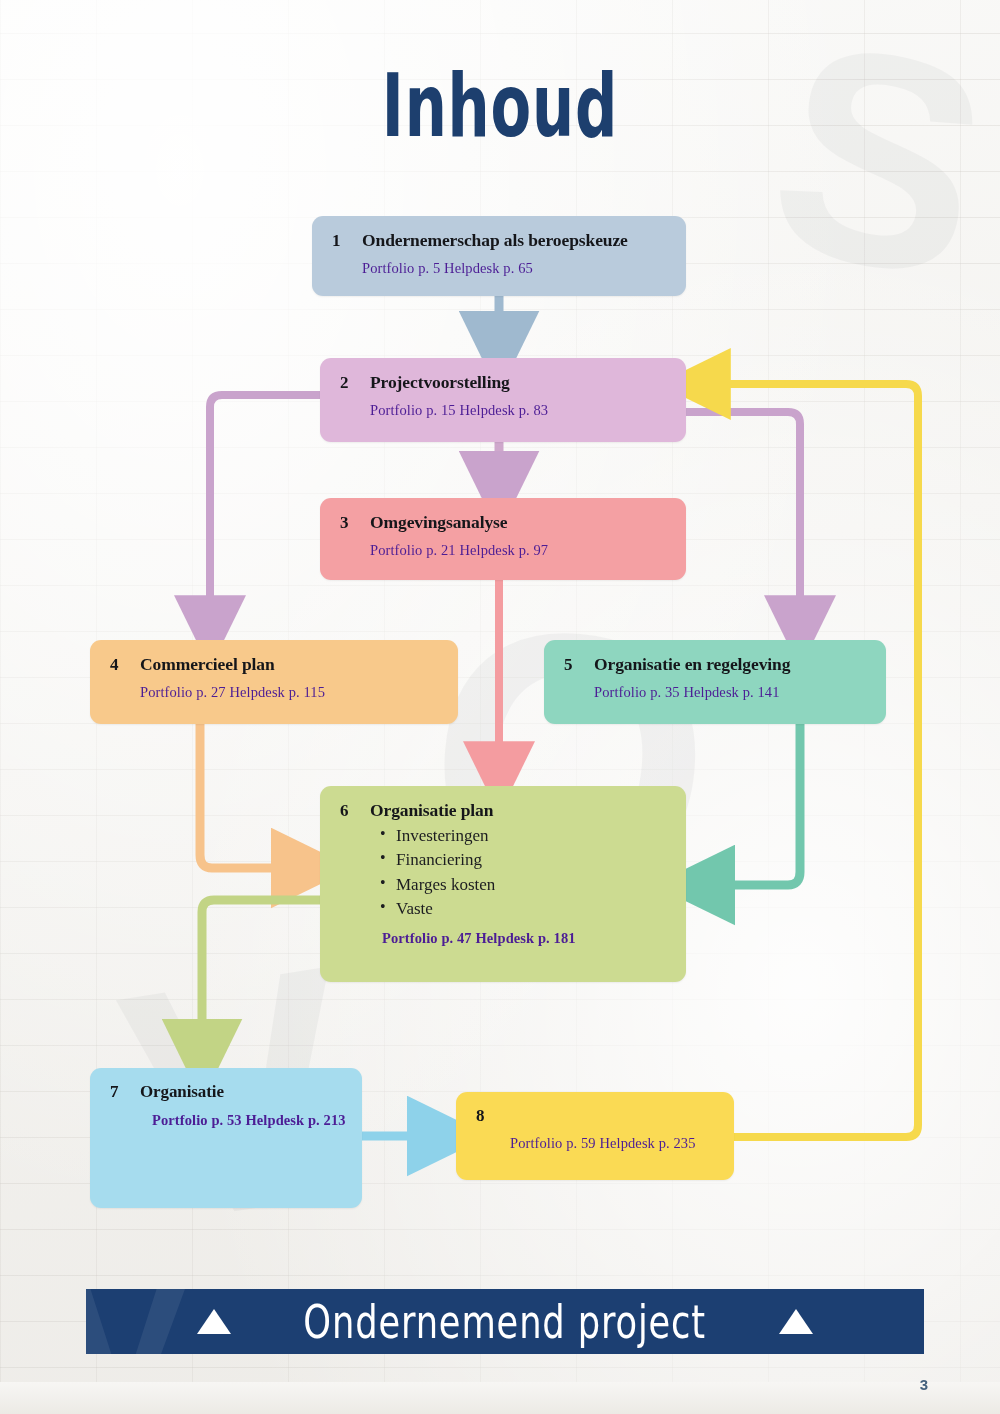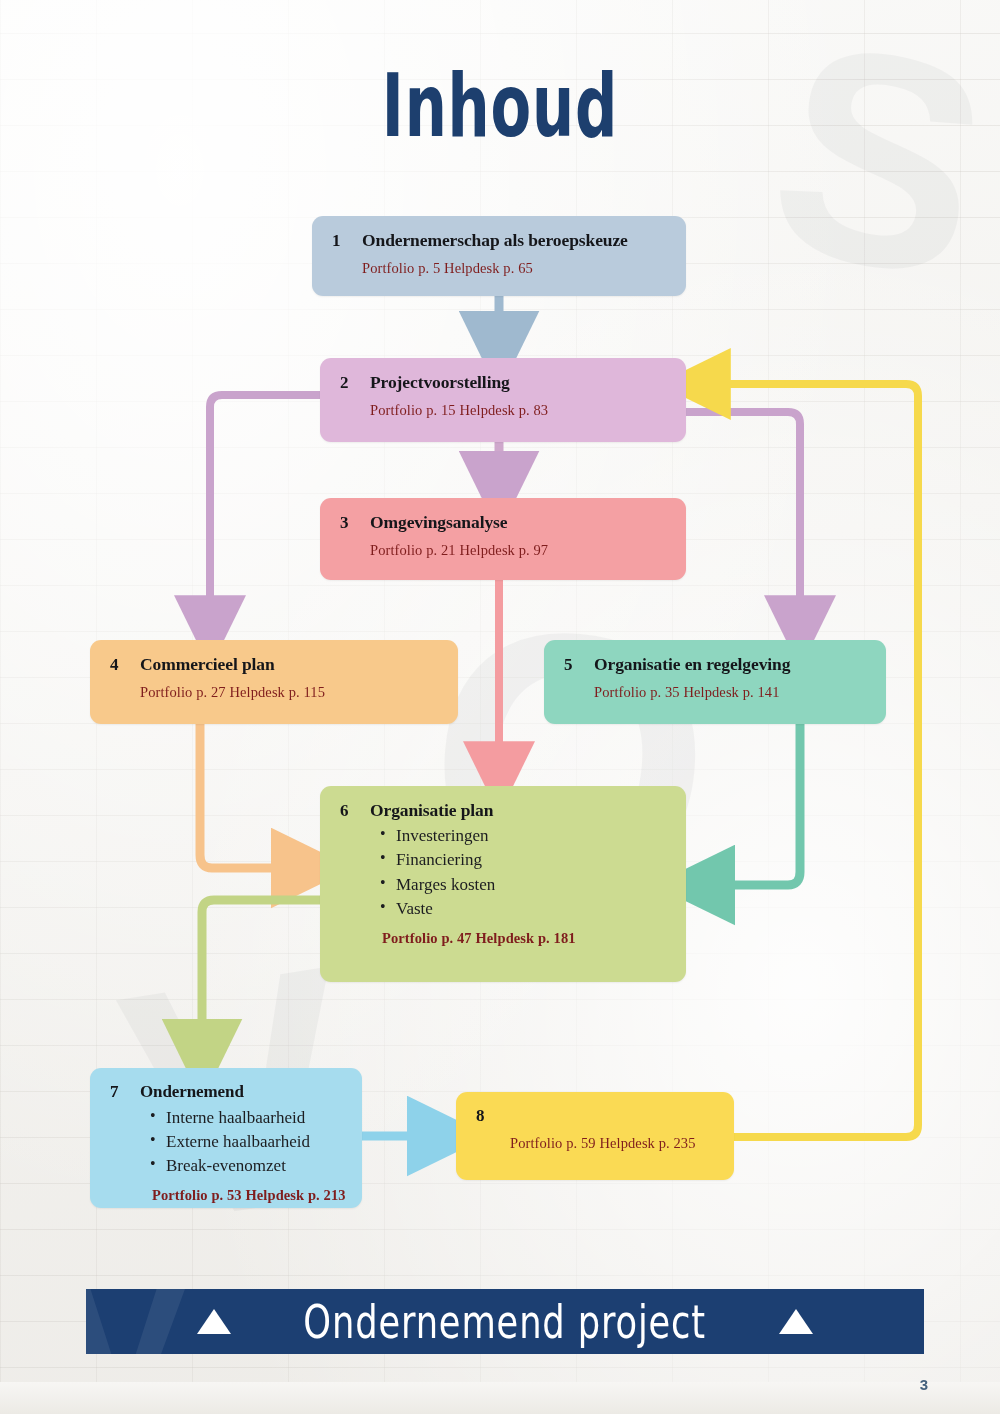--- a/index.html
+++ b/index.html
@@ -76,21 +76,21 @@
     line-height:1.42;
     padding-left:14px;
   }
   .card ul li::before {
     content:"\2022";
     position:absolute; left:-2px; top:-1px;
     font-size:16px; color:#1c1d20;
   }
   .refs {
     margin-top:9px; padding-left:30px;
-    font-size:14.5px; color:#7f1d1d; letter-spacing:0.1px;
+    font-size:14.5px; color:#4c1d95; letter-spacing:0.1px;
     white-space:nowrap;
   }
 
   
   #card1 { left:312px; top:216px;  width:374px; height:80px;  background:#b9cbdc; }
   #card2 { left:320px; top:358px;  width:366px; height:84px;  background:#dfb7da; }
   #card3 { left:320px; top:498px;  width:366px; height:82px;  background:#f4a0a3; }
   #card4 { left:90px;  top:640px;  width:368px; height:84px;  background:#f8c98b; }
   #card5 { left:544px; top:640px;  width:342px; height:84px;  background:#8ed6bf; }
   #card6 { left:320px; top:786px;  width:366px; height:196px; background:#ccdb91; }
@@ -256,27 +256,22 @@
       <li>Financiering</li>
       <li>Marges kosten</li>
       <li>Vaste</li>
     </ul>
     <div class="refs">Portfolio  p. 47    Helpdesk  p. 181</div>
   </div>
 
   <div class="card" id="card7" style="background: rgb(166, 220, 238);">
     <div class="head">
       <span class="num">7</span>
-      <span class="ttl">Ondernemend</span>
-    </div>
-    <ul>
-      <li>Interne haalbaarheid</li>
-      <li>Externe haalbaarheid</li>
-      <li>Break-evenomzet</li>
-    </ul>
+      <span class="ttl">Organisatie</span>
+    </div>
     <div class="refs">Portfolio  p. 53    Helpdesk  p. 213</div>
   </div>
 
   <div class="card" id="card8" style="background: rgb(250, 218, 84);">
     <div class="head">
       <span class="num">8</span>
     </div>
     <div class="refs">Portfolio  p. 59    Helpdesk  p. 235</div>
   </div>
 

